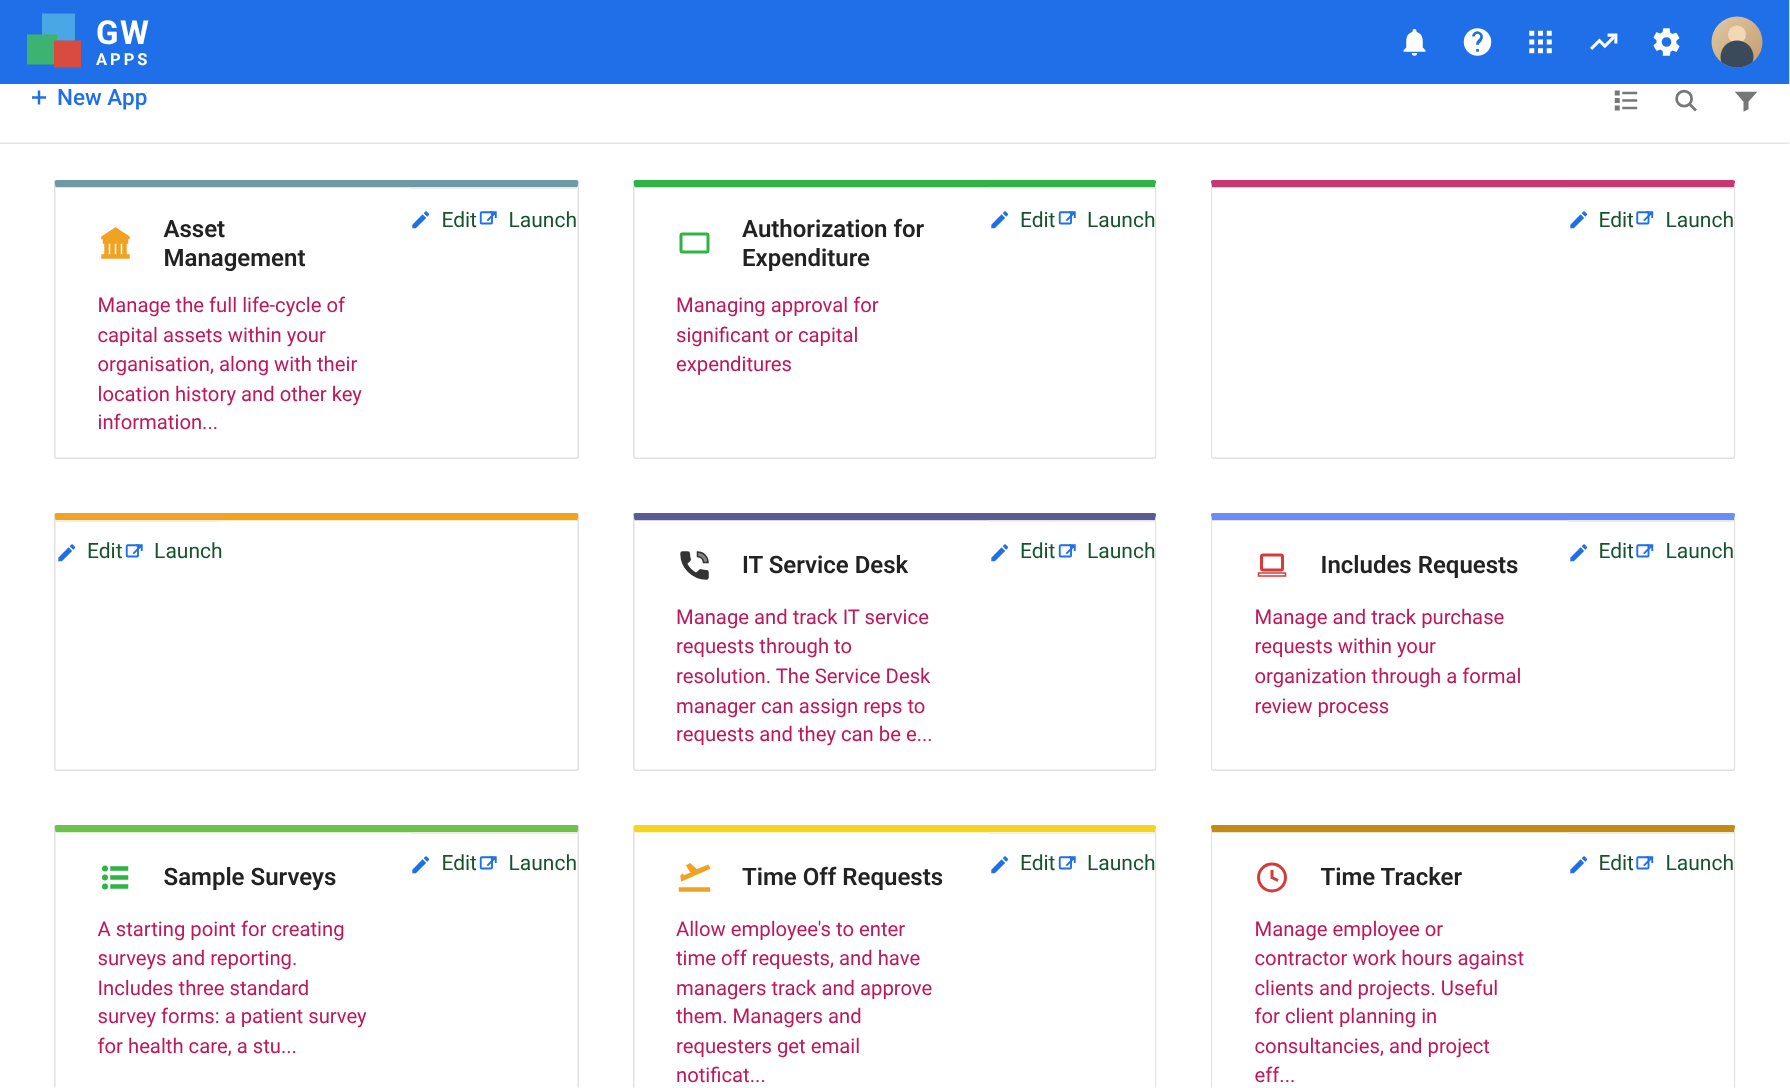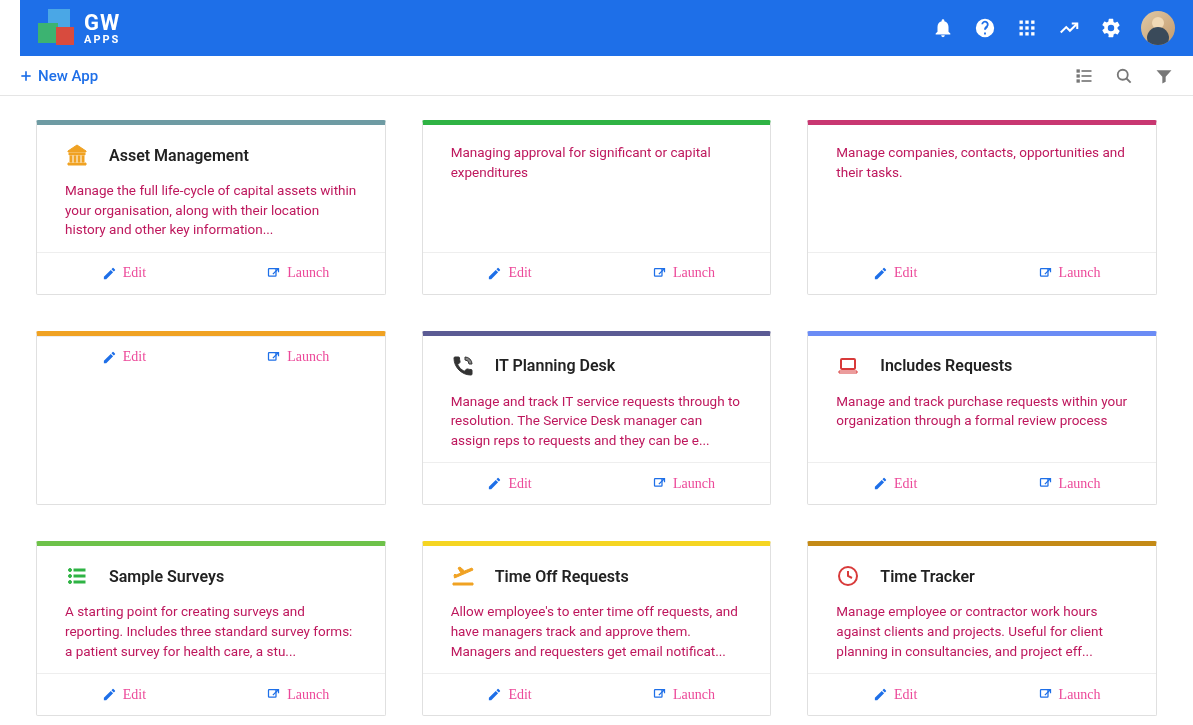--- a/index.html
+++ b/index.html
@@ -12,21 +12,20 @@
   }
 
   
   .topbar {
     background: #1e6fe8;
     height: 56px;
     display: flex;
     align-items: center;
     padding: 4px 18px;
     justify-content: space-between;
-    margin-left: 20px;
   }
   .logo {
     display: flex;
     align-items: center;
     gap: 8px;
   }
   .logo-mark {
     width: 38px;
     height: 38px;
     position: relative;
@@ -84,21 +83,21 @@
     top: 16px; left: 6px;
     width: 22px; height: 22px;
     border-radius: 50%;
     background: #3a4a5a;
   }
 
   
   .subbar {
     height: 40px;
     display: flex;
-    align-items: center;
+    align-items: flex-start;
     justify-content: space-between;
     padding: 0 18px;
     border-bottom: 1px solid #e5e5e5;
   }
   .new-app {
     color: #1e6fe8;
     font-size: 15px;
     font-weight: 500;
     display: flex;
     align-items: center;
@@ -122,21 +121,21 @@
     padding: 24px 36px;
     display: grid;
     grid-template-columns: repeat(3, 1fr);
     gap: 36px 36px;
   }
   .card {
     border: 1px solid #e0e0e0;
     border-top-width: 5px;
     border-radius: 2px;
     display: flex;
-    flex-direction: column;
+    flex-direction: row;
     min-height: 164px;
     background: #fff;
   }
   .card-body {
     padding: 18px 28px 12px 28px;
     flex: 1;
   }
   .card-head {
     display: flex;
     align-items: center;
@@ -161,24 +160,23 @@
     border-top: 1px solid #eee;
     display: flex;
     height: 42px;
   }
   .act {
     flex: 1;
     display: flex;
     align-items: center;
     justify-content: center;
     gap: 6px;
-    color: #ec4899;
+    color: #14532d;
     font-size: 14px;
     cursor: pointer;
-    font-family: Liberation Serif, serif;
   }
   .act svg { width: 15px; height: 15px; }
 
   svg { display: block; }
 </style>
 </head>
 <body>
 
 <div class="topbar">
   <div class="logo">
@@ -287,40 +285,47 @@
       <div class="act">
         <svg viewBox="0 0 24 24" fill="none" stroke="#1e6fe8">
             <use href="#launch-svg-icon"></use>
           </svg>
         <span>Launch</span>
       </div>
     </div>
   </div>
     <div class="card" style="border-top-color: rgb(47, 179, 68);">
     <div class="card-body">
+      <div class="card-head">
+        <div class="card-icon">
+          <svg viewBox="0 0 24 24" width="24" height="24" fill="none" stroke="#2fb344">
+              <use href="#money-icon"></use>
+            </svg>
+        </div>
+        <div class="card-title">Authorization for Expenditure</div>
+      </div>
       <div class="card-desc">Managing approval for significant or capital expenditures</div>
     </div>
     <div class="card-actions">
       <div class="act">
         <svg viewBox="0 0 24 24" fill="#1e6fe8">
             <use href="#pencil-icon"></use>
           </svg>
         <span>Edit</span>
       </div>
       <div class="act">
         <svg viewBox="0 0 24 24" fill="none" stroke="#1e6fe8">
             <use href="#launch-svg-icon"></use>
           </svg>
         <span>Launch</span>
       </div>
     </div>
   </div>
     <div class="card" style="border-top-color: rgb(200, 55, 113);">
     <div class="card-body">
-      <div class="card-desc">Manage companies, contacts, opportunities and their tasks.</div>
     </div>
     <div class="card-actions">
       <div class="act">
         <svg viewBox="0 0 24 24" fill="#1e6fe8">
             <use href="#pencil-icon"></use>
           </svg>
         <span>Edit</span>
       </div>
       <div class="act">
         <svg viewBox="0 0 24 24" fill="none" stroke="#1e6fe8">
@@ -347,21 +352,21 @@
     </div>
   </div>
     <div class="card" style="border-top-color: rgb(91, 91, 148);">
     <div class="card-body">
       <div class="card-head">
         <div class="card-icon">
           <svg viewBox="0 0 24 24" width="24" height="24" fill="#333" stroke="#333">
               <use href="#phone-icon"></use>
             </svg>
         </div>
-        <div class="card-title">IT Planning Desk</div>
+        <div class="card-title">IT Service Desk</div>
       </div>
       <div class="card-desc">Manage and track IT service requests through to resolution. The Service Desk manager can assign reps to requests and they can be e...</div>
     </div>
     <div class="card-actions">
       <div class="act">
         <svg viewBox="0 0 24 24" fill="#1e6fe8">
             <use href="#pencil-icon"></use>
           </svg>
         <span>Edit</span>
       </div>

